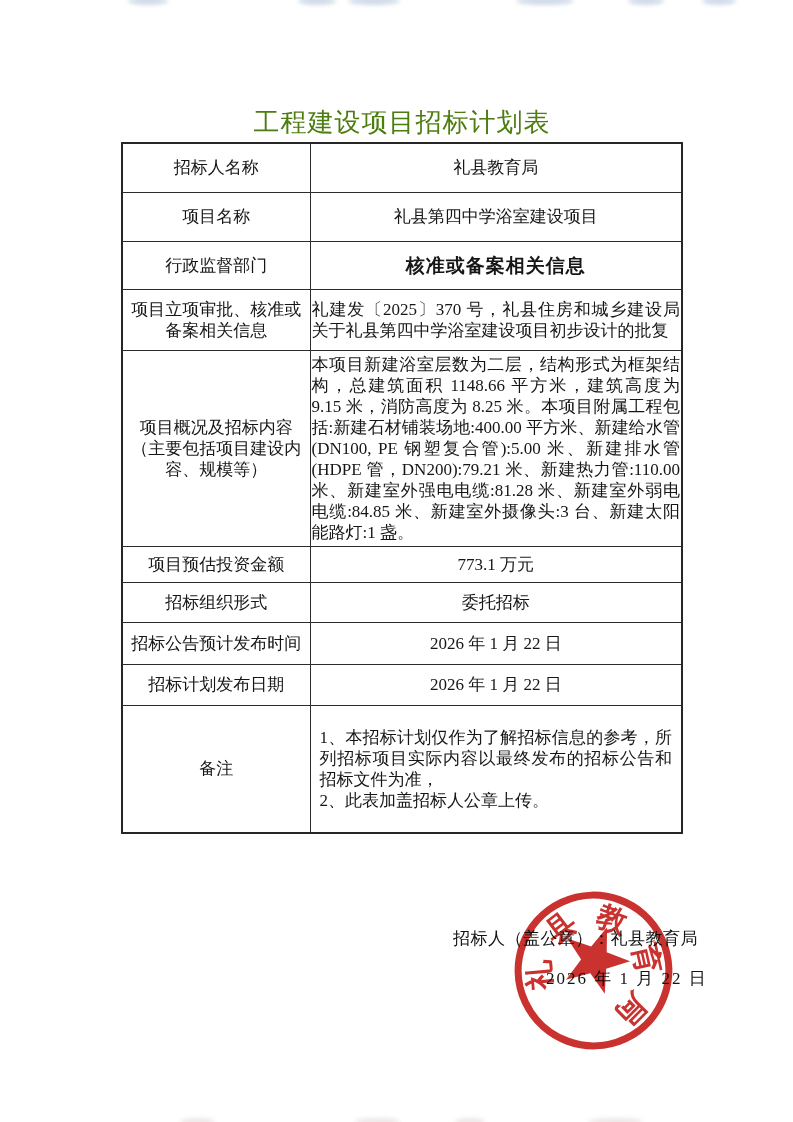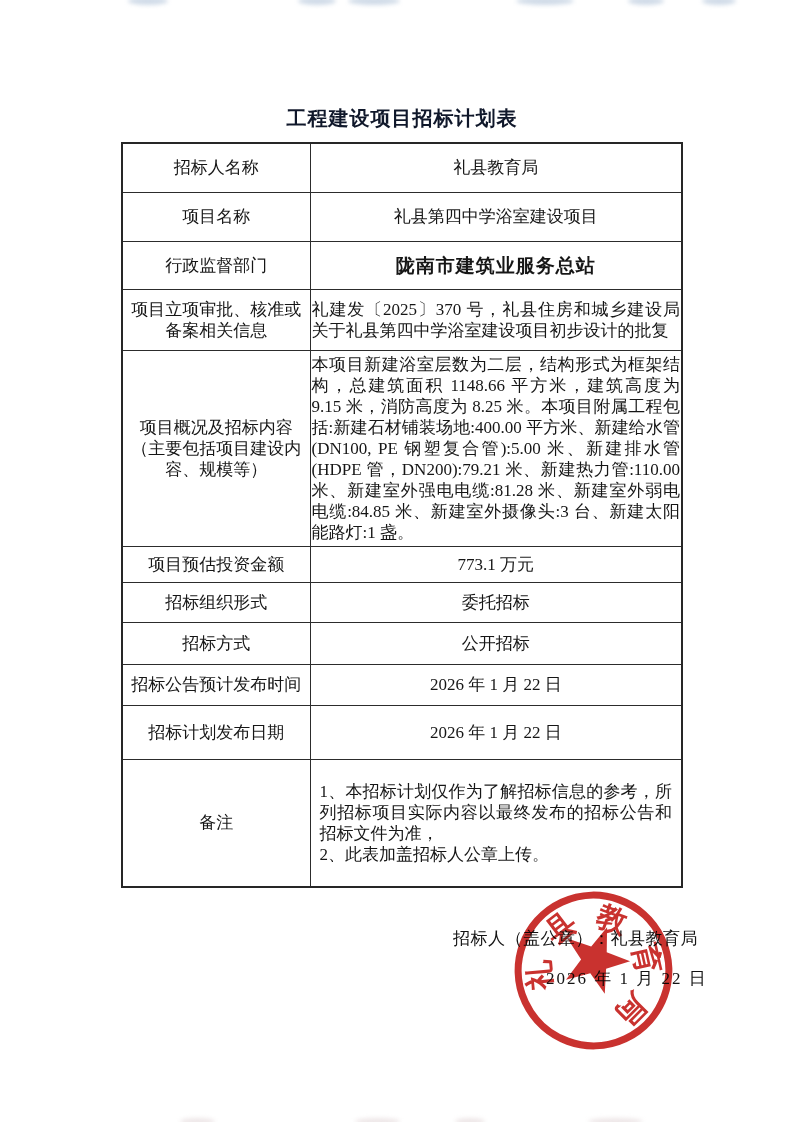--- a/index.html
+++ b/index.html
@@ -15,24 +15,24 @@
   
   .smudge { position:absolute; border-radius:50%; filter:blur(2px); pointer-events:none; }
   .smudge.top { top:-3px; height:8px; background:rgba(150,175,205,.45); }
   .smudge.bottom { bottom:-3px; height:7px; background:rgba(205,185,190,.35); }
 
   .page-title {
     position:absolute;
     top:105px; left:121px; width:562px;
     text-align:center;
     font-family:"Liberation Sans", sans-serif;
-    font-weight:bold;
-    font-size:20px;
+    font-weight:normal;
+    font-size:26px;
     letter-spacing:1px;
-    color:#0f172a;
+    color:#4d7c0f;
   }
 
   table.plan {
     position:absolute;
     left:121px; top:142px; width:562px;
     border-collapse:collapse;
     table-layout:fixed;
     border:2px solid #262626;
   }
   table.plan td {
@@ -114,41 +114,37 @@
       <tr>
     <td class="lbl">招标人名称</td>
     <td class="val">礼县教育局</td>
   </tr>
   <tr>
     <td class="lbl">项目名称</td>
     <td class="val">礼县第四中学浴室建设项目</td>
   </tr>
   <tr>
     <td class="lbl">行政监督部门</td>
-    <td class="val strong">陇南市建筑业服务总站</td>
+    <td class="val strong">核准或备案相关信息</td>
   </tr>
   <tr>
     <td class="lbl">项目立项审批、核准或备案相关信息</td>
     <td class="val left">礼建发〔2025〕370 号，礼县住房和城乡建设局关于礼县第四中学浴室建设项目初步设计的批复</td>
   </tr>
   <tr>
     <td class="lbl">项目概况及招标内容（主要包括项目建设内容、规模等）</td>
     <td class="val left">本项目新建浴室层数为二层，结构形式为框架结构，总建筑面积 1148.66 平方米，建筑高度为 9.15 米，消防高度为 8.25 米。本项目附属工程包括:新建石材铺装场地:400.00 平方米、新建给水管(DN100, PE 钢塑复合管):5.00 米、新建排水管(HDPE 管，DN200):79.21 米、新建热力管:110.00 米、新建室外强电电缆:81.28 米、新建室外弱电电缆:84.85 米、新建室外摄像头:3 台、新建太阳能路灯:1 盏。</td>
   </tr>
   <tr>
     <td class="lbl">项目预估投资金额</td>
     <td class="val">773.1 万元</td>
   </tr>
   <tr>
     <td class="lbl">招标组织形式</td>
     <td class="val">委托招标</td>
-  </tr>
-  <tr>
-    <td class="lbl">招标方式</td>
-    <td class="val">公开招标</td>
   </tr>
   <tr>
     <td class="lbl">招标公告预计发布时间</td>
     <td class="val">2026 年 1 月 22 日</td>
   </tr>
   <tr>
     <td class="lbl">招标计划发布日期</td>
     <td class="val">2026 年 1 月 22 日</td>
   </tr>
   <tr>

